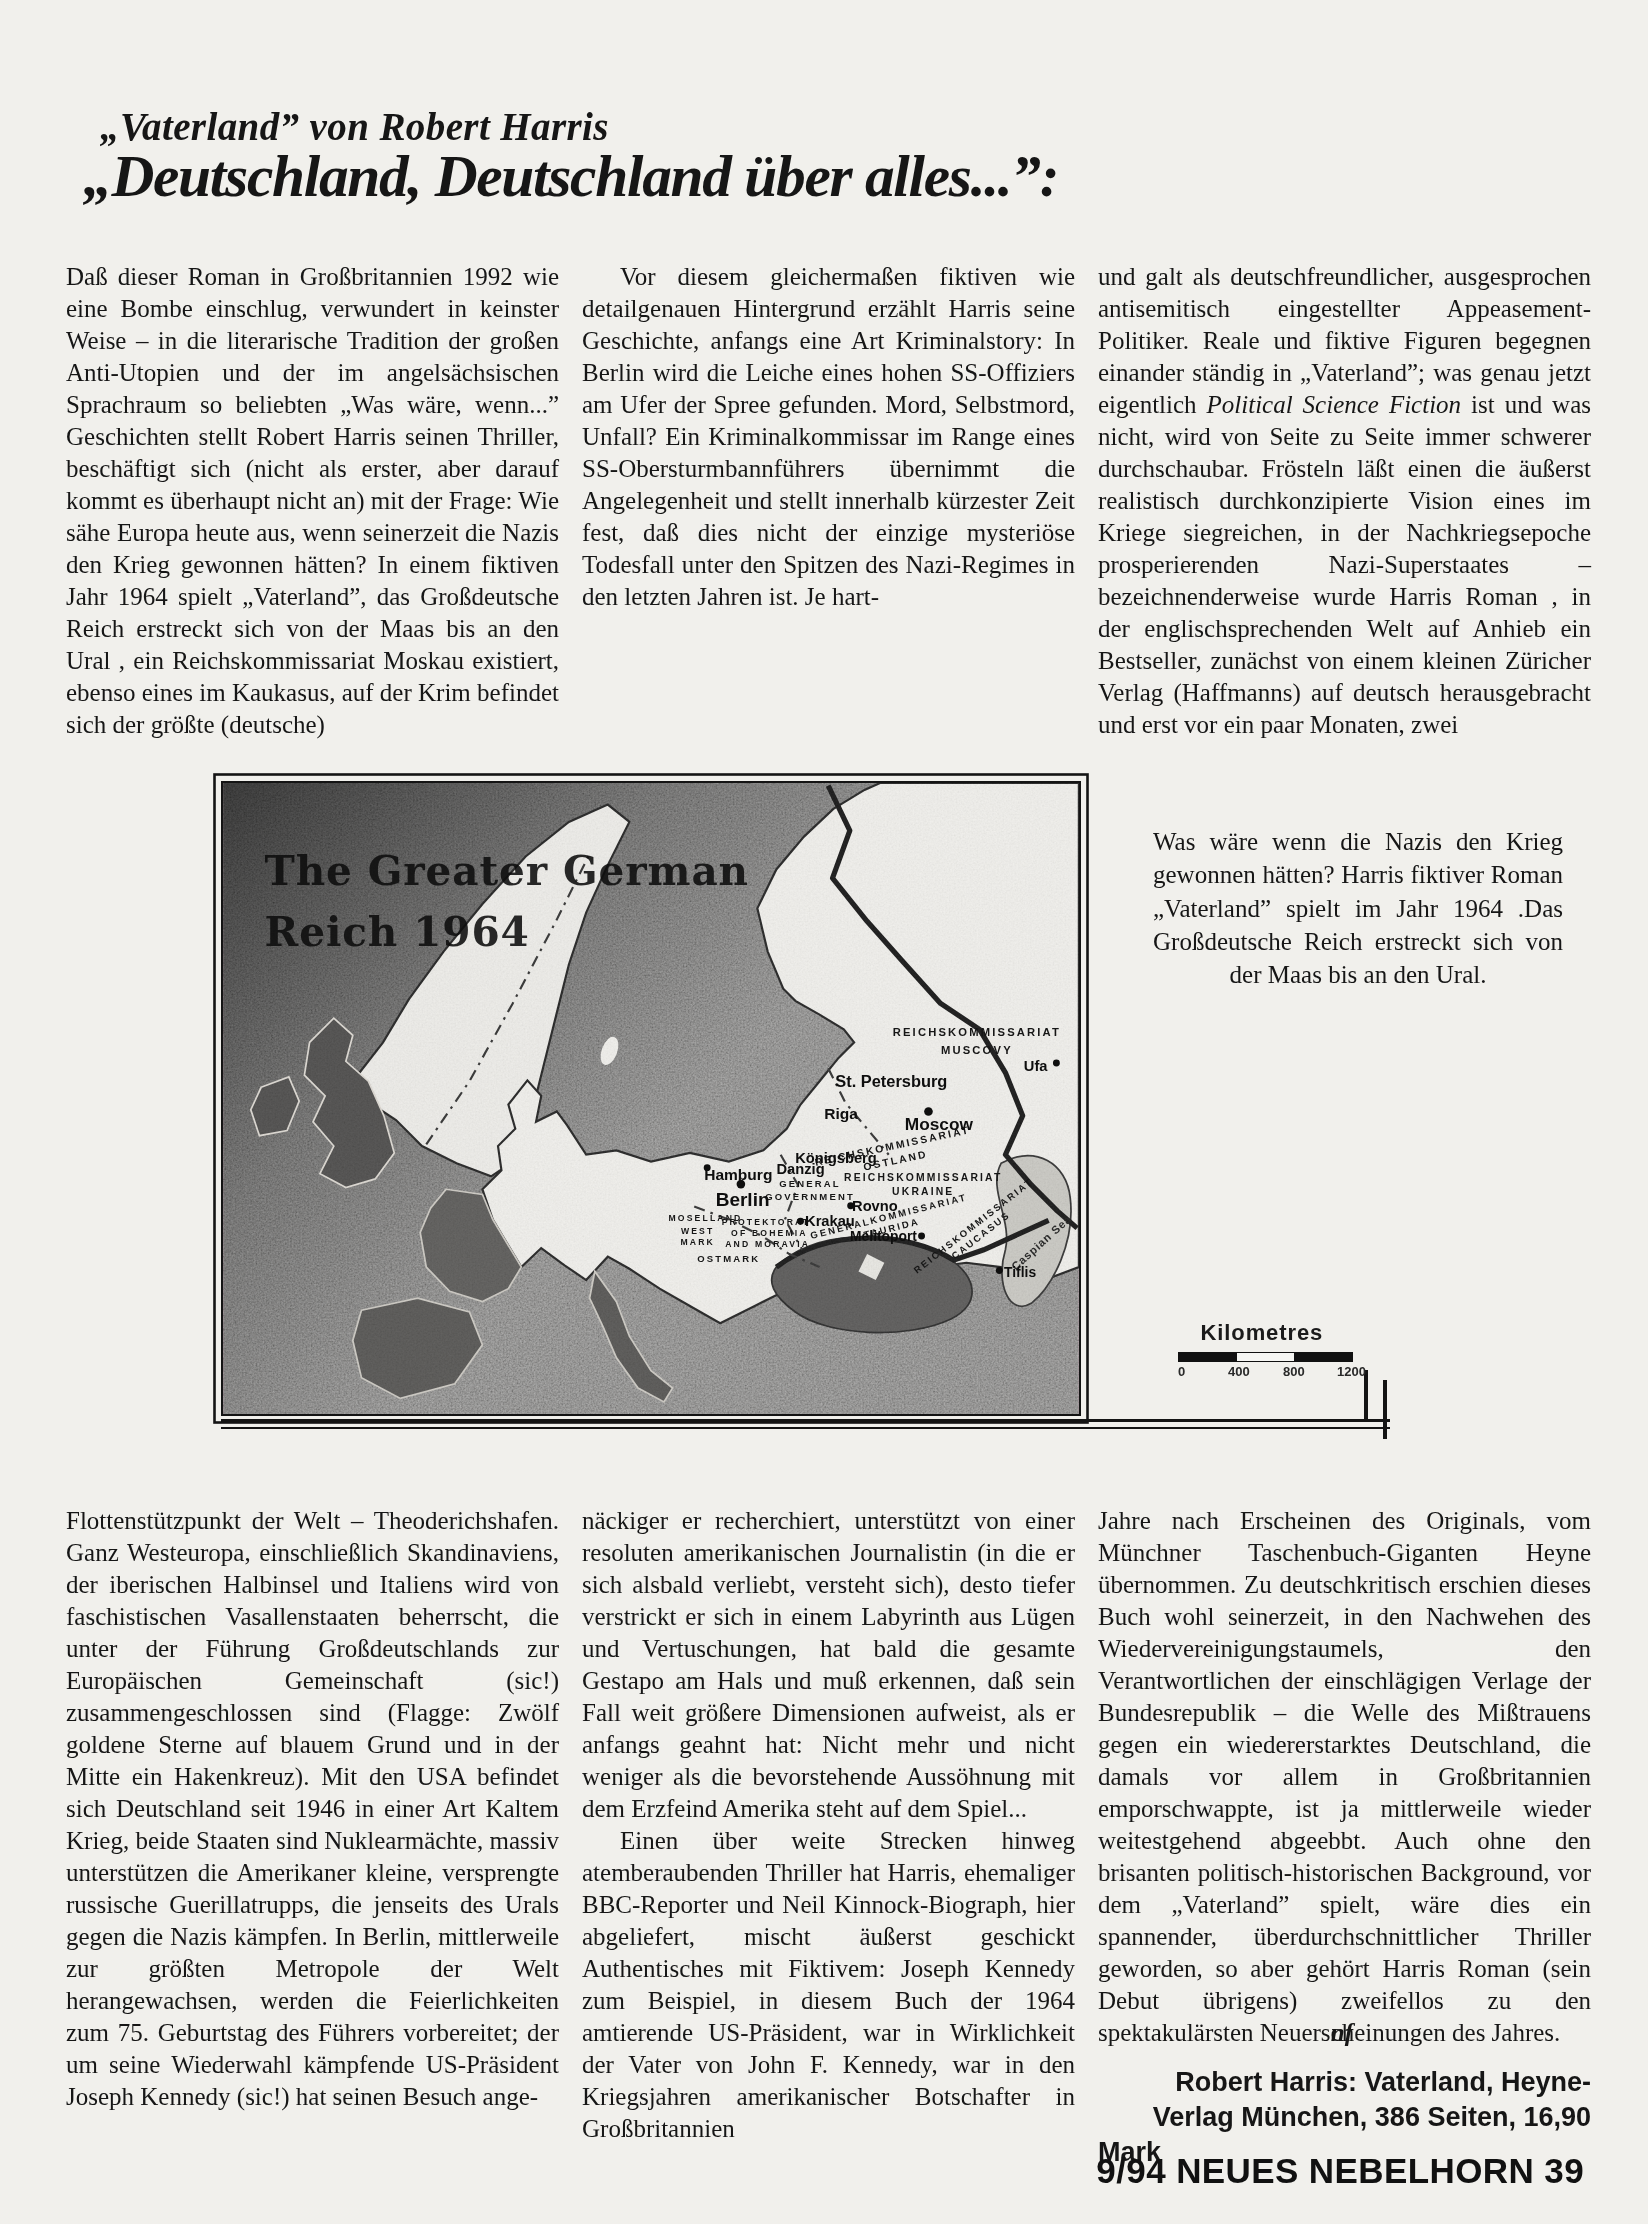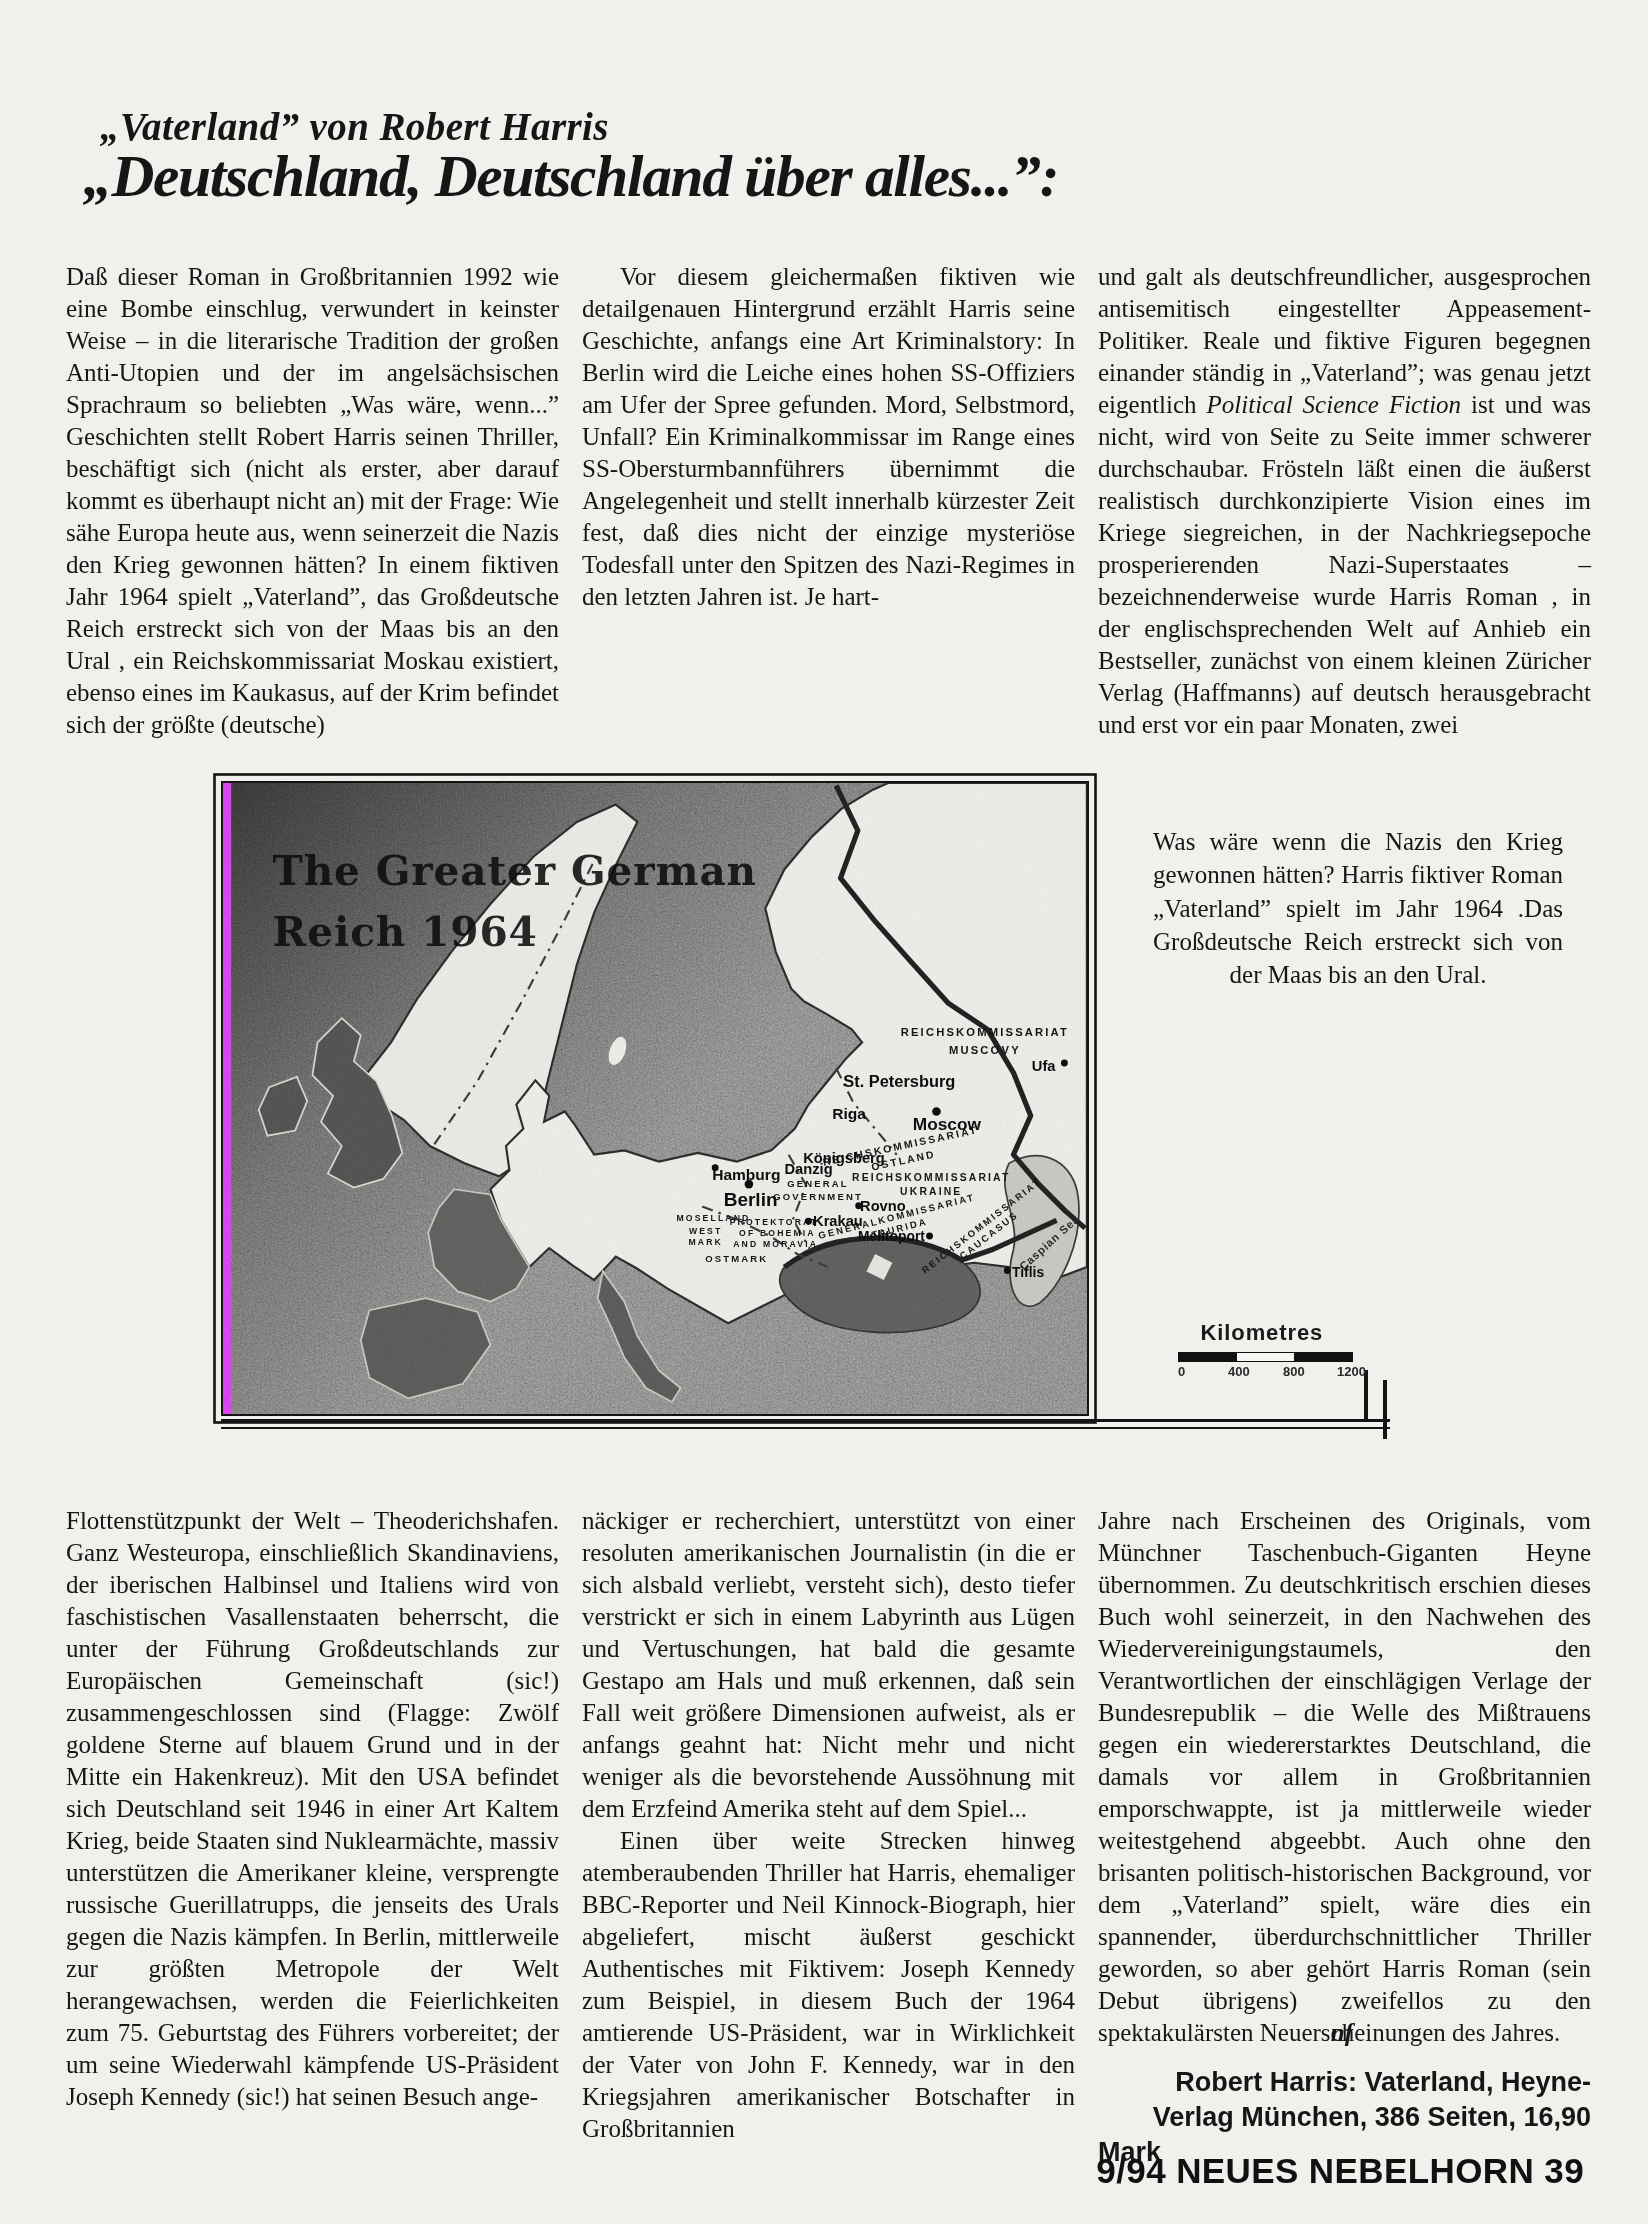--- a/index.html
+++ b/index.html
@@ -20,23 +20,22 @@
   .cols { position:absolute; left:66px; width:1525px; display:flex; gap:23px; }
   .cols-top { top:261px; }
   .cols-bottom { top:1505px; }
   .col { width:493px; font-size:25px; line-height:32px; text-align:justify; }
   .col p { margin:0; }
   .col p.indent { text-indent:38px; }
   .ital { font-style:italic; }
 
   .figure {
     position:absolute; left:221px; top:781px; width:856px; height:631px;
-    border:2.6px solid #141414; background:#d946ef;
+    border:2.6px solid #141414; background:#ec4899;
     box-shadow:0 0 0 5.2px #f1f0ec, 0 0 0 7.8px #141414;
-    padding-left:8px;
   }
   svg.map { display:block; width:100%; height:100%; }
 
   .map-bottom-lines {
     position:absolute; left:221px; top:1419px; width:1169px; height:5.2px;
     border-top:3.5px solid #141414; border-bottom:2.6px solid #141414;
   }
   .corner-a { position:absolute; left:1364px; top:1370px; width:0; height:50px; border-right:4.3px solid #141414; }
   .corner-b { position:absolute; left:1383px; top:1380px; width:0; height:59px; border-right:4.3px solid #141414; }
 

